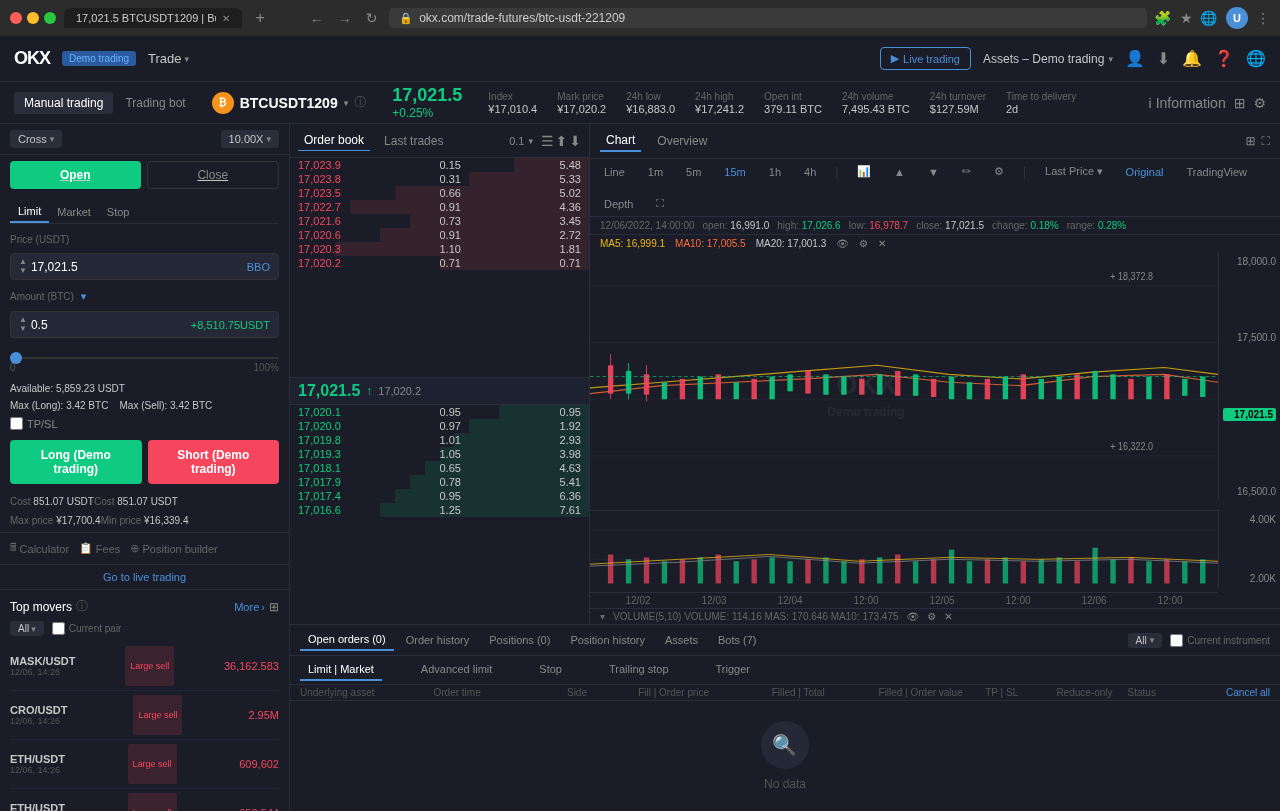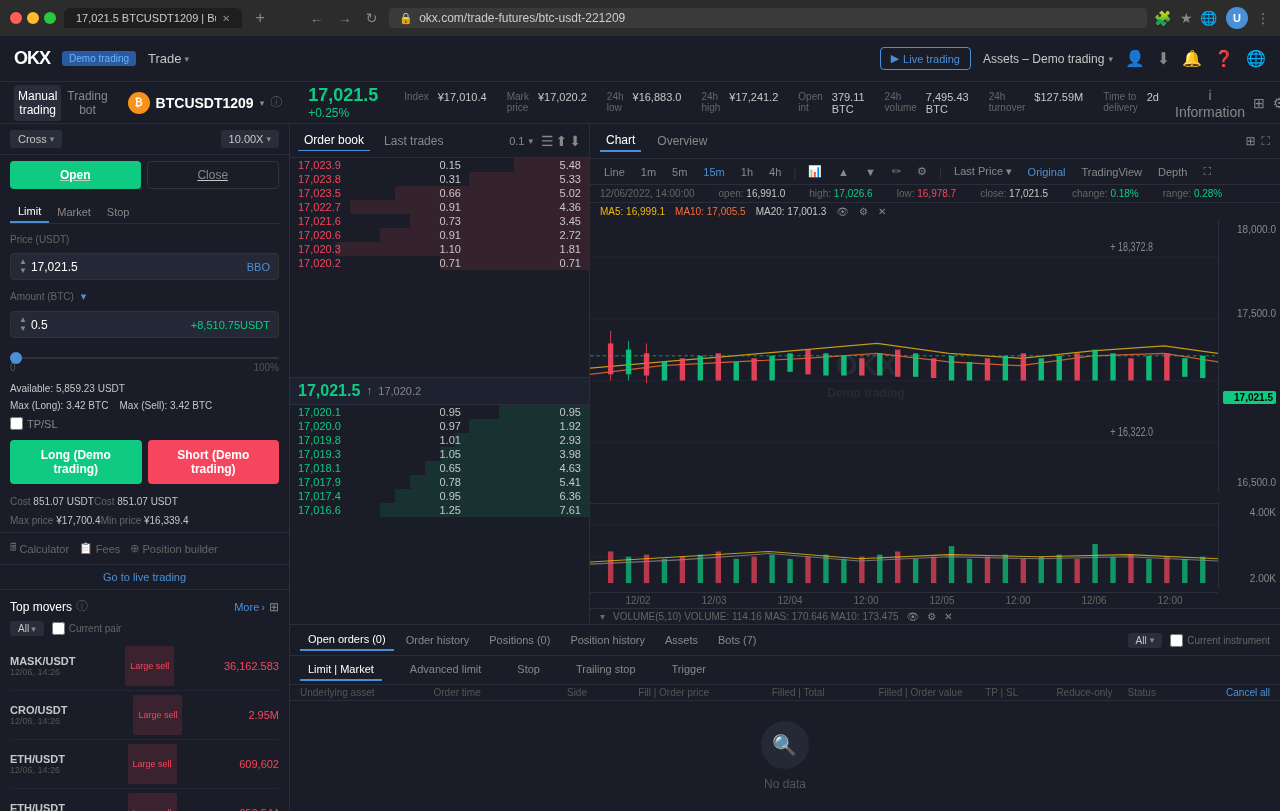--- a/index.html
+++ b/index.html
@@ -28,29 +28,29 @@
     .demo-badge { background: #2a5a9f; color: #6ab3f8; font-size: 10px; padding: 2px 7px; border-radius: 3px; }
     .topbar-trade { color: #c7c7c7; font-size: 13px; display: flex; align-items: center; gap: 3px; cursor: pointer; }
     .topbar-right { margin-left: auto; display: flex; align-items: center; gap: 12px; }
     .live-trading-btn { background: none; border: 1px solid #4a90d9; color: #4a90d9; padding: 4px 10px; border-radius: 4px; font-size: 11px; cursor: pointer; display: flex; align-items: center; gap: 4px; }
     .assets-btn { color: #c7c7c7; font-size: 12px; cursor: pointer; display: flex; align-items: center; gap: 4px; }
     .topbar-icon-btn { background: none; border: none; color: #888; cursor: pointer; font-size: 16px; }
 
     
     .instrument-bar { background: #1a1d27; height: 42px; display: flex; align-items: center; padding: 0 14px; border-bottom: 1px solid #2a2d3a; gap: 16px; }
     .trading-type-tabs { display: flex; gap: 2px; }
-    .trading-tab { background: none; border: none; color: #888; font-size: 12px; cursor: pointer; padding: 4px 4px; border-radius: 3px; }
+    .trading-tab { background: none; border: none; color: #888; font-size: 12px; cursor: pointer; padding: 4px 10px; border-radius: 3px; }
     .trading-tab.active { background: #2a2d3a; color: #fff; }
     .instrument-selector { display: flex; align-items: center; gap: 6px; cursor: pointer; }
     .instrument-icon { width: 22px; height: 22px; border-radius: 50%; background: #f7931a; display: flex; align-items: center; justify-content: center; color: #fff; font-size: 10px; font-weight: bold; }
     .instrument-name { font-size: 14px; font-weight: 600; color: #fff; }
     .instrument-price { font-size: 18px; font-weight: 700; color: #0ecb81; }
     .instrument-change { color: #0ecb81; font-size: 12px; }
     .instrument-stats { display: flex; gap: 20px; margin-left: 10px; }
-    .stat-item { display: flex; flex-direction: row; gap: 9px; }
+    .stat-item { display: flex; flex-direction: column; gap: 1px; }
     .stat-label { color: #666; font-size: 10px; }
     .stat-value { color: #c7c7c7; font-size: 11px; }
     .info-icon { color: #555; font-size: 12px; cursor: pointer; }
     .instrument-bar-right { margin-left: auto; display: flex; align-items: center; gap: 8px; }
     .instrument-bar-btn { background: none; border: none; color: #888; cursor: pointer; font-size: 14px; }
 
     
     .main-layout { display: flex; height: calc(811px - 36px - 46px - 42px); }
 
     
@@ -130,45 +130,45 @@
     .ob-mid { display: flex; align-items: center; gap: 6px; padding: 4px 8px; background: #1e2130; border-top: 1px solid #2a2d3a; border-bottom: 1px solid #2a2d3a; }
     .ob-mid-price { font-size: 16px; font-weight: 700; color: #0ecb81; }
     .ob-mid-sub { font-size: 11px; color: #888; }
     .ob-bids { flex: 1; overflow: hidden; }
 
     
     .chart-panel { flex: 1; background: #1a1d27; display: flex; flex-direction: column; min-width: 0; }
     .chart-tabs { display: flex; align-items: center; padding: 6px 10px; border-bottom: 1px solid #2a2d3a; gap: 10px; }
     .chart-tab { background: none; border: none; color: #888; font-size: 12px; cursor: pointer; padding: 3px 6px; }
     .chart-tab.active { color: #fff; border-bottom: 2px solid #4a90d9; }
-    .chart-toolbar { display: flex; align-items: center; padding: 4px 10px; border-bottom: 1px solid #2a2d3a; gap: 8px; flex-wrap: wrap; }
+    .chart-toolbar { display: flex; align-items: center; padding: 4px 10px; border-bottom: 1px solid #2a2d3a; gap: 15px; flex-wrap: wrap; }
     .chart-tool-btn { background: none; border: none; color: #888; font-size: 11px; cursor: pointer; padding: 2px 4px; }
     .chart-tool-btn.active { color: #4a90d9; }
     .chart-separator { color: #333; }
-    .chart-info-bar { padding: 3px 10px; font-size: 10px; color: #666; border-bottom: 1px solid #2a2d3a; display: flex; align-items: center; gap: 24px; }
+    .chart-info-bar { padding: 3px 10px; font-size: 10px; color: #666; border-bottom: 1px solid #2a2d3a; display: flex; align-items: center; gap: 8px; }
     .chart-info-val { color: #c7c7c7; }
     .chart-info-green { color: #0ecb81; }
     .chart-info-red { color: #f6465d; }
     .chart-area { flex: 1; background: #1a1d27; position: relative; overflow: hidden; }
     .demo-watermark { position: absolute; top: 50%; left: 50%; transform: translate(-50%, -50%); opacity: 0.15; }
     .price-label { font-size: 10px; color: #888; text-align: right; }
     .price-label.current { background: #0ecb81; color: #000; padding: 1px 3px; border-radius: 2px; font-weight: bold; }
     .time-scale { display: flex; justify-content: space-around; padding: 3px 10px; border-top: 1px solid #2a2d3a; font-size: 10px; color: #666; }
     .vol-area { height: 80px; border-top: 1px solid #2a2d3a; position: relative; }
     .vol-info-bar { padding: 2px 10px; font-size: 10px; color: #666; display: flex; align-items: center; gap: 8px; }
 
     
     .bottom-panel { background: #1a1d27; border-top: 1px solid #2a2d3a; }
     .orders-tabs { display: flex; align-items: center; padding: 4px 10px; border-bottom: 1px solid #2a2d3a; gap: 4px; }
     .orders-tab { background: none; border: none; color: #888; font-size: 11px; cursor: pointer; padding: 4px 8px; }
     .orders-tab.active { color: #fff; border-bottom: 2px solid #4a90d9; }
     .orders-right { margin-left: auto; display: flex; align-items: center; gap: 8px; }
     .orders-filter-btn { background: #2a2d3a; border: none; color: #c7c7c7; font-size: 10px; padding: 2px 8px; border-radius: 3px; cursor: pointer; display: flex; align-items: center; gap: 3px; }
     .orders-checkbox { display: flex; align-items: center; gap: 4px; font-size: 10px; color: #666; cursor: pointer; }
-    .orders-table-header { display: flex; padding: 3px 10px; font-size: 10px; color: #555; border-bottom: 1px solid #2a2d3a; gap: 20px; }
+    .orders-table-header { display: flex; padding: 3px 10px; font-size: 10px; color: #555; border-bottom: 1px solid #2a2d3a; gap: 31px; }
     .no-data-area { display: flex; flex-direction: column; align-items: center; justify-content: center; padding: 20px; gap: 8px; }
     .no-data-icon { width: 48px; height: 48px; border-radius: 50%; background: #252836; display: flex; align-items: center; justify-content: center; font-size: 20px; color: #555; }
     .no-data-text { color: #555; font-size: 12px; }
 
     
     .main-chart-svg { width: 100%; height: 100%; }
 
     
     .info-badge { background: none; border: none; color: #555; cursor: pointer; font-size: 12px; }
 

